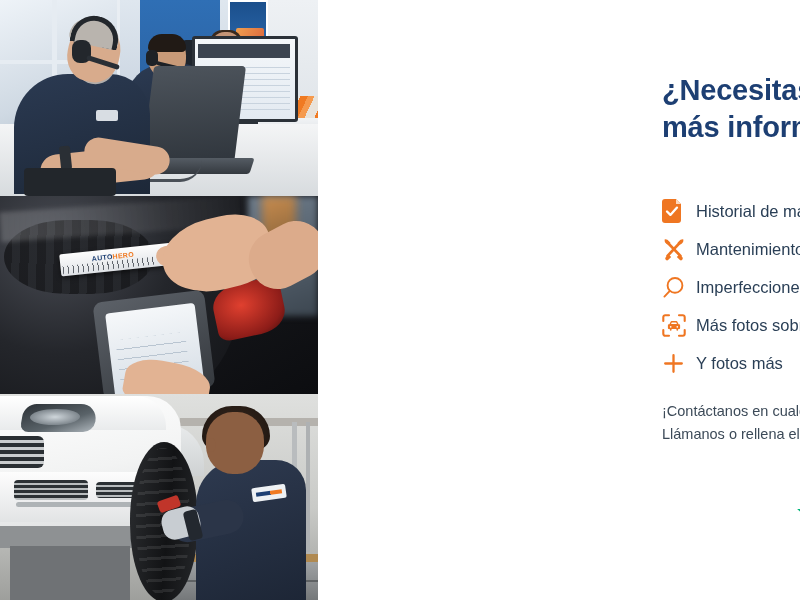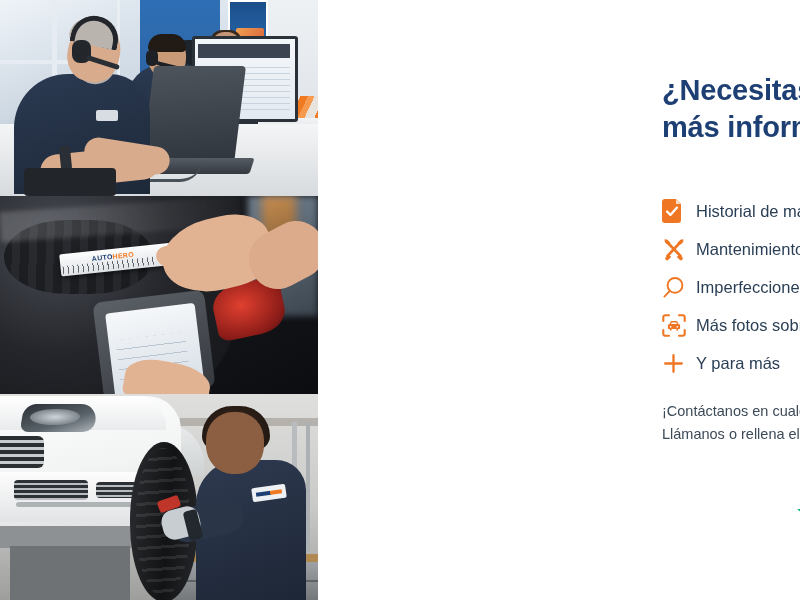--- a/index.html
+++ b/index.html
@@ -381,21 +381,21 @@
         </span>
         <span class="flabel">Más fotos sobre el coche</span>
       </div>
 
       <div class="feature">
         <span class="ficon">
           <svg width="23" height="23" viewBox="0 0 23 23" stroke="#ef7622" stroke-width="2.3" stroke-linecap="round">
             <path d="M11.5 3.2v16.6M3.2 11.5h16.6"></path>
           </svg>
         </span>
-        <span class="flabel">Y para más</span>
+        <span class="flabel">Y fotos más</span>
       </div>
     </div>
 
     <p class="contact">
       <span>¡Contáctanos en cualquier momento para más información!</span>
       <span>Llámanos o rellena el formulario de contacto.</span>
     </p>
 
     <div class="tp">
       <div class="tp-logo">

